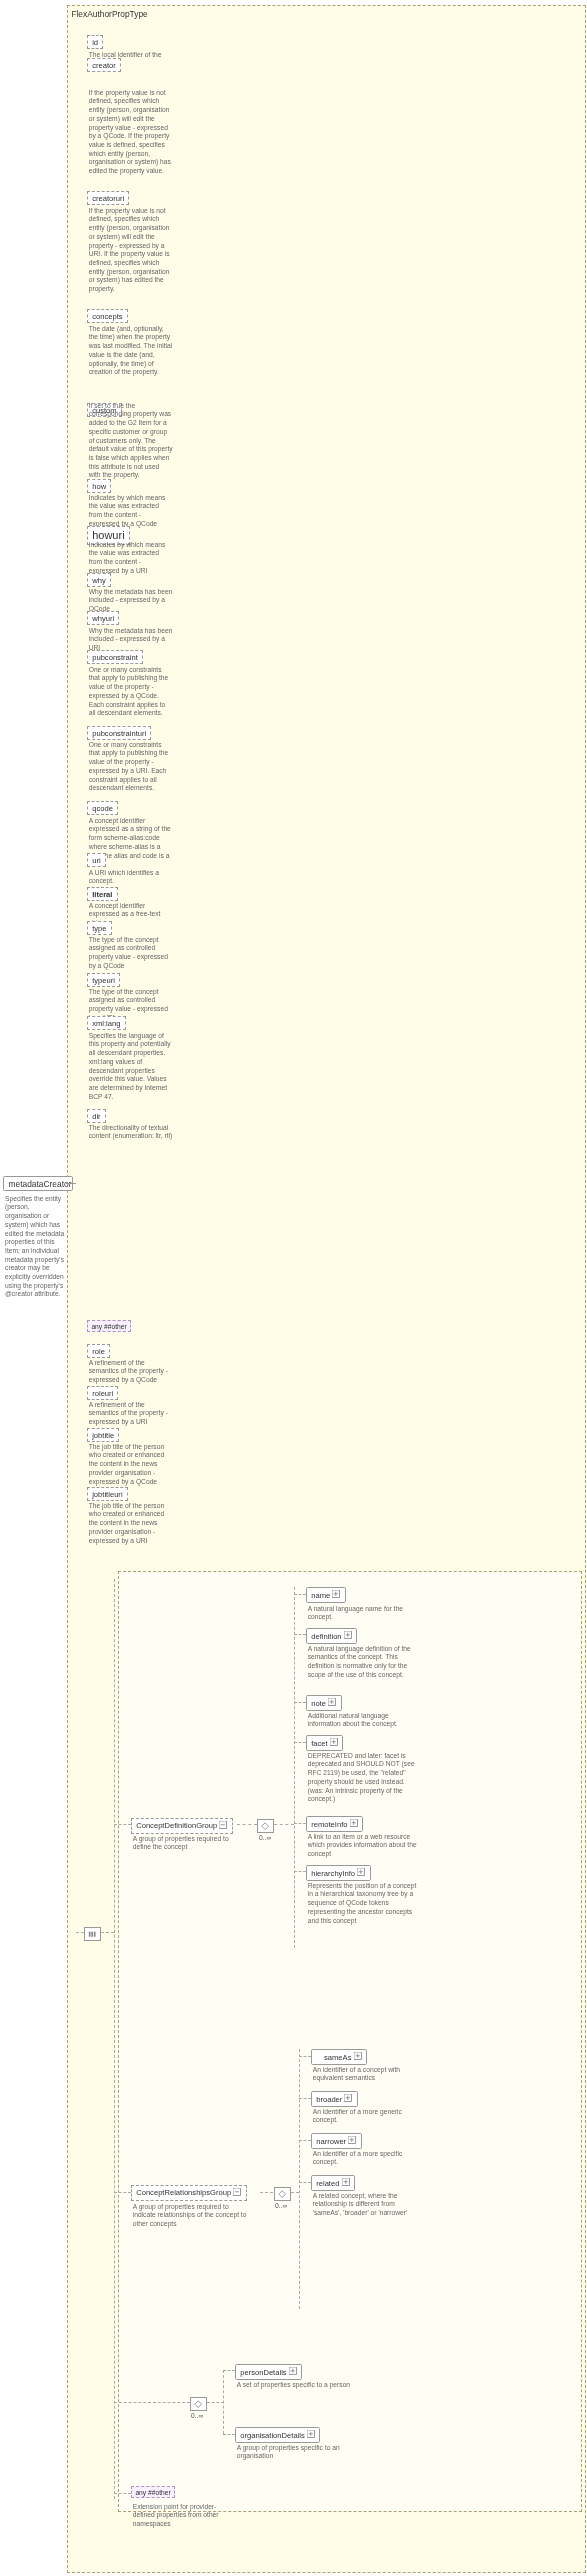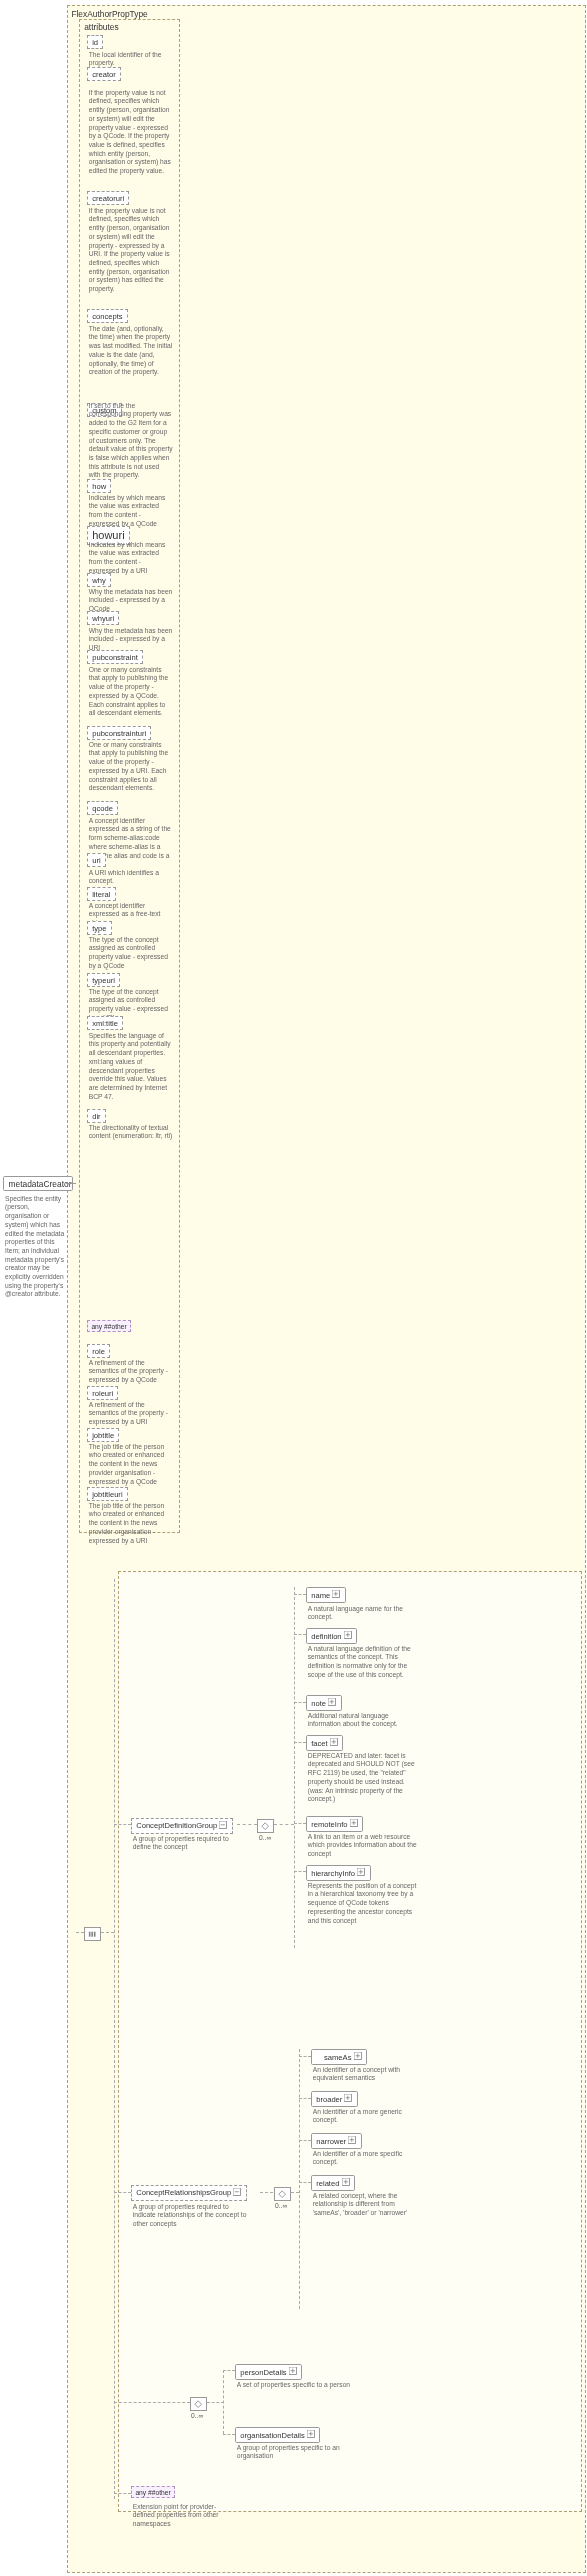--- a/index.html
+++ b/index.html
@@ -31,28 +31,25 @@
   <div class="title-text">FlexAuthorPropType</div>
 </div>
 
 <div class="node-label solid" style="left:3.4px;top:1176px;width:59px;font-size:8.4px">
   <span>metadataCreator</span>
 </div>
 <div class="desc" style="left:3.4px;top:1193px;width:62px">Specifies the entity (person, organisation or system) which has edited the metadata properties of this Item; an individual metadata property's creator may be explicitly overridden using the property's @creator attribute.</div>
 
 <div class="line h" style="left:66px;top:1183px;width:10px"></div>
 
-<div class="box dashed" style="left:79px;top:18.5px;width:99px;height:1512px">
-  <div class="node-label plain" style="position:relative;padding:2.5px 4.2px;font-size:8.4px">attributes</div>
-</div>
 
 <div id="attrs-container">
       <div class="node-label dashed" style="left: 87px; top: 35px; font-size: 7.6px;">id</div>
       <div class="desc" style="left: 87px; top: 49px; width: 84px;">The local identifier of the property.</div>
-      <div class="node-label dashed" style="left: 87px; top: 67px; font-size: 7.6px;">creator</div>
+      <div class="node-label dashed" style="left: 87px; top: 58px; font-size: 7.6px;">creator</div>
       <div class="desc" style="left: 87px; top: 87px; width: 84px;">If the property value is not defined, specifies which entity (person, organisation or system) will edit the property value - expressed by a QCode. If the property value is defined, specifies which entity (person, organisation or system) has edited the property value.</div>
       <div class="node-label dashed" style="left: 87px; top: 191px; font-size: 7.6px;">creatoruri</div>
       <div class="desc" style="left: 87px; top: 205px; width: 84px;">If the property value is not defined, specifies which entity (person, organisation or system) will edit the property - expressed by a URI. If the property value is defined, specifies which entity (person, organisation or system) has edited the property.</div>
       <div class="node-label dashed" style="left: 87px; top: 309px; font-size: 7.6px;">concepts</div>
       <div class="desc" style="left: 87px; top: 323px; width: 84px;">The date (and, optionally, the time) when the property was last modified. The initial value is the date (and, optionally, the time) of creation of the property.</div>
       <div class="node-label dashed" style="left: 87px; top: 386px; font-size: 7.6px; margin-top: 17px;">custom</div>
       <div class="desc" style="left: 87px; top: 400px; width: 84px;">If set to true the corresponding property was added to the G2 Item for a specific customer or group of customers only. The default value of this property is false which applies when this attribute is not used with the property.</div>
       <div class="node-label dashed" style="left: 87px; top: 479px; font-size: 7.6px;">how</div>
       <div class="desc" style="left: 87px; top: 492px; width: 84px;">Indicates by which means the value was extracted from the content - expressed by a QCode</div>
       <div class="node-label dashed" style="left: 87px; top: 526px; font-size: 11px;">howuri</div>
@@ -62,27 +59,27 @@
       <div class="node-label dashed" style="left: 87px; top: 611px; font-size: 7.6px;">whyuri</div>
       <div class="desc" style="left: 87px; top: 625px; width: 84px;">Why the metadata has been included - expressed by a URI</div>
       <div class="node-label dashed" style="left: 87px; top: 650px; font-size: 7.6px;">pubconstraint</div>
       <div class="desc" style="left: 87px; top: 664px; width: 84px;">One or many constraints that apply to publishing the value of the property - expressed by a QCode. Each constraint applies to all descendant elements.</div>
       <div class="node-label dashed" style="left: 87px; top: 726px; font-size: 7.6px;">pubconstrainturi</div>
       <div class="desc" style="left: 87px; top: 739px; width: 84px;">One or many constraints that apply to publishing the value of the property - expressed by a URI. Each constraint applies to all descendant elements.</div>
       <div class="node-label dashed" style="left: 87px; top: 801px; font-size: 7.6px;">qcode</div>
       <div class="desc" style="left: 87px; top: 815px; width: 84px;">A concept identifier expressed as a string of the form scheme-alias:code where scheme-alias is a scheme alias and code is a code</div>
       <div class="node-label dashed" style="left: 87px; top: 853px; font-size: 7.6px;">uri</div>
       <div class="desc" style="left: 87px; top: 867px; width: 84px;">A URI which identifies a concept.</div>
-      <div class="node-label dashed" style="left: 87px; top: 887px; font-size: 7.6px;">literal</div>
+      <div class="node-label dashed" style="left: 87px; top: 887px; font-size: 7.6px; font-weight: bold;">literal</div>
       <div class="desc" style="left: 87px; top: 900px; width: 84px;">A concept identifier expressed as a free-text string</div>
       <div class="node-label dashed" style="left: 87px; top: 921px; font-size: 7.6px;">type</div>
       <div class="desc" style="left: 87px; top: 934px; width: 84px;">The type of the concept assigned as controlled property value - expressed by a QCode</div>
       <div class="node-label dashed" style="left: 87px; top: 973px; font-size: 7.6px;">typeuri</div>
       <div class="desc" style="left: 87px; top: 986px; width: 84px;">The type of the concept assigned as controlled property value - expressed by a URI</div>
-      <div class="node-label dashed" style="left: 87px; top: 1016px; font-size: 7.6px;">xml:title</div>
+      <div class="node-label dashed" style="left: 87px; top: 1016px; font-size: 7.6px;">xml:lang</div>
       <div class="desc" style="left: 87px; top: 1030px; width: 84px;">Specifies the language of this property and potentially all descendant properties. xml:lang values of descendant properties override this value. Values are determined by Internet BCP 47.</div>
       <div class="node-label dashed" style="left: 87px; top: 1109px; font-size: 7.6px;">dir</div>
       <div class="desc" style="left: 87px; top: 1122px; width: 84px;">The directionality of textual content (enumeration: ltr, rtl)</div>
     </div>
 
 <div class="any-box" style="left:87px;top:1320px">
   <span>any </span><span>##other</span>
 </div>
 
 <div id="post-attrs-container">

